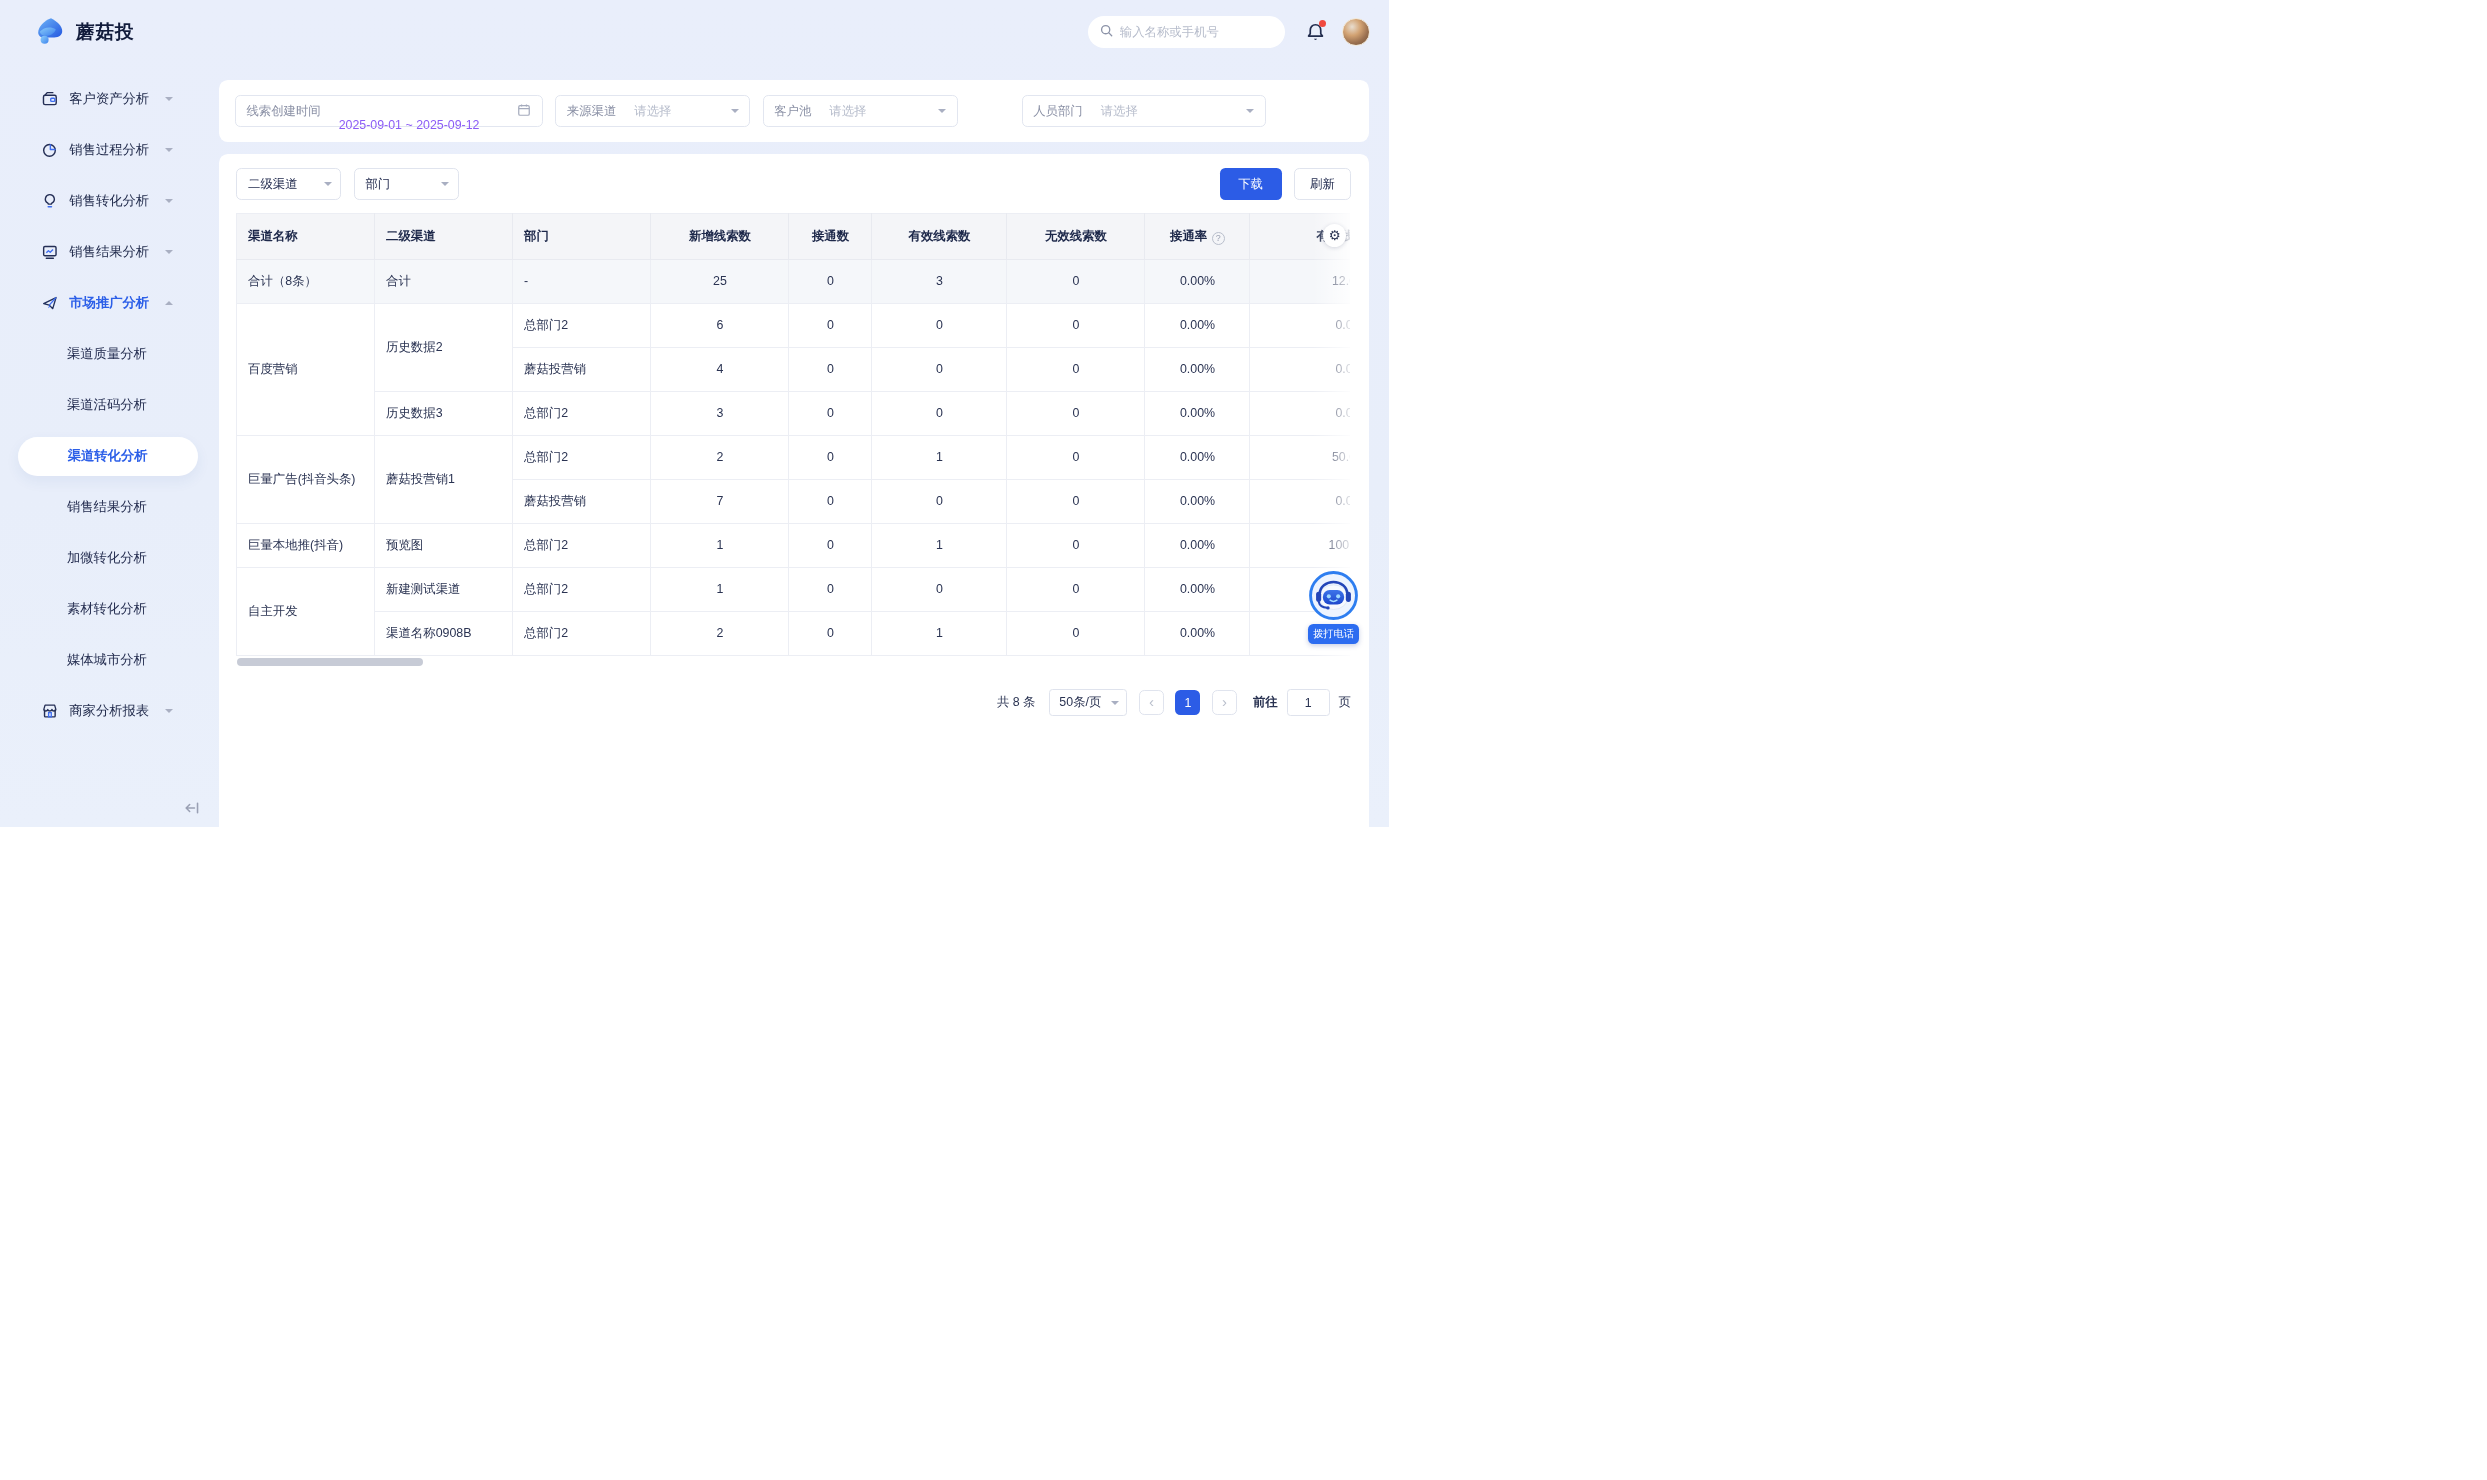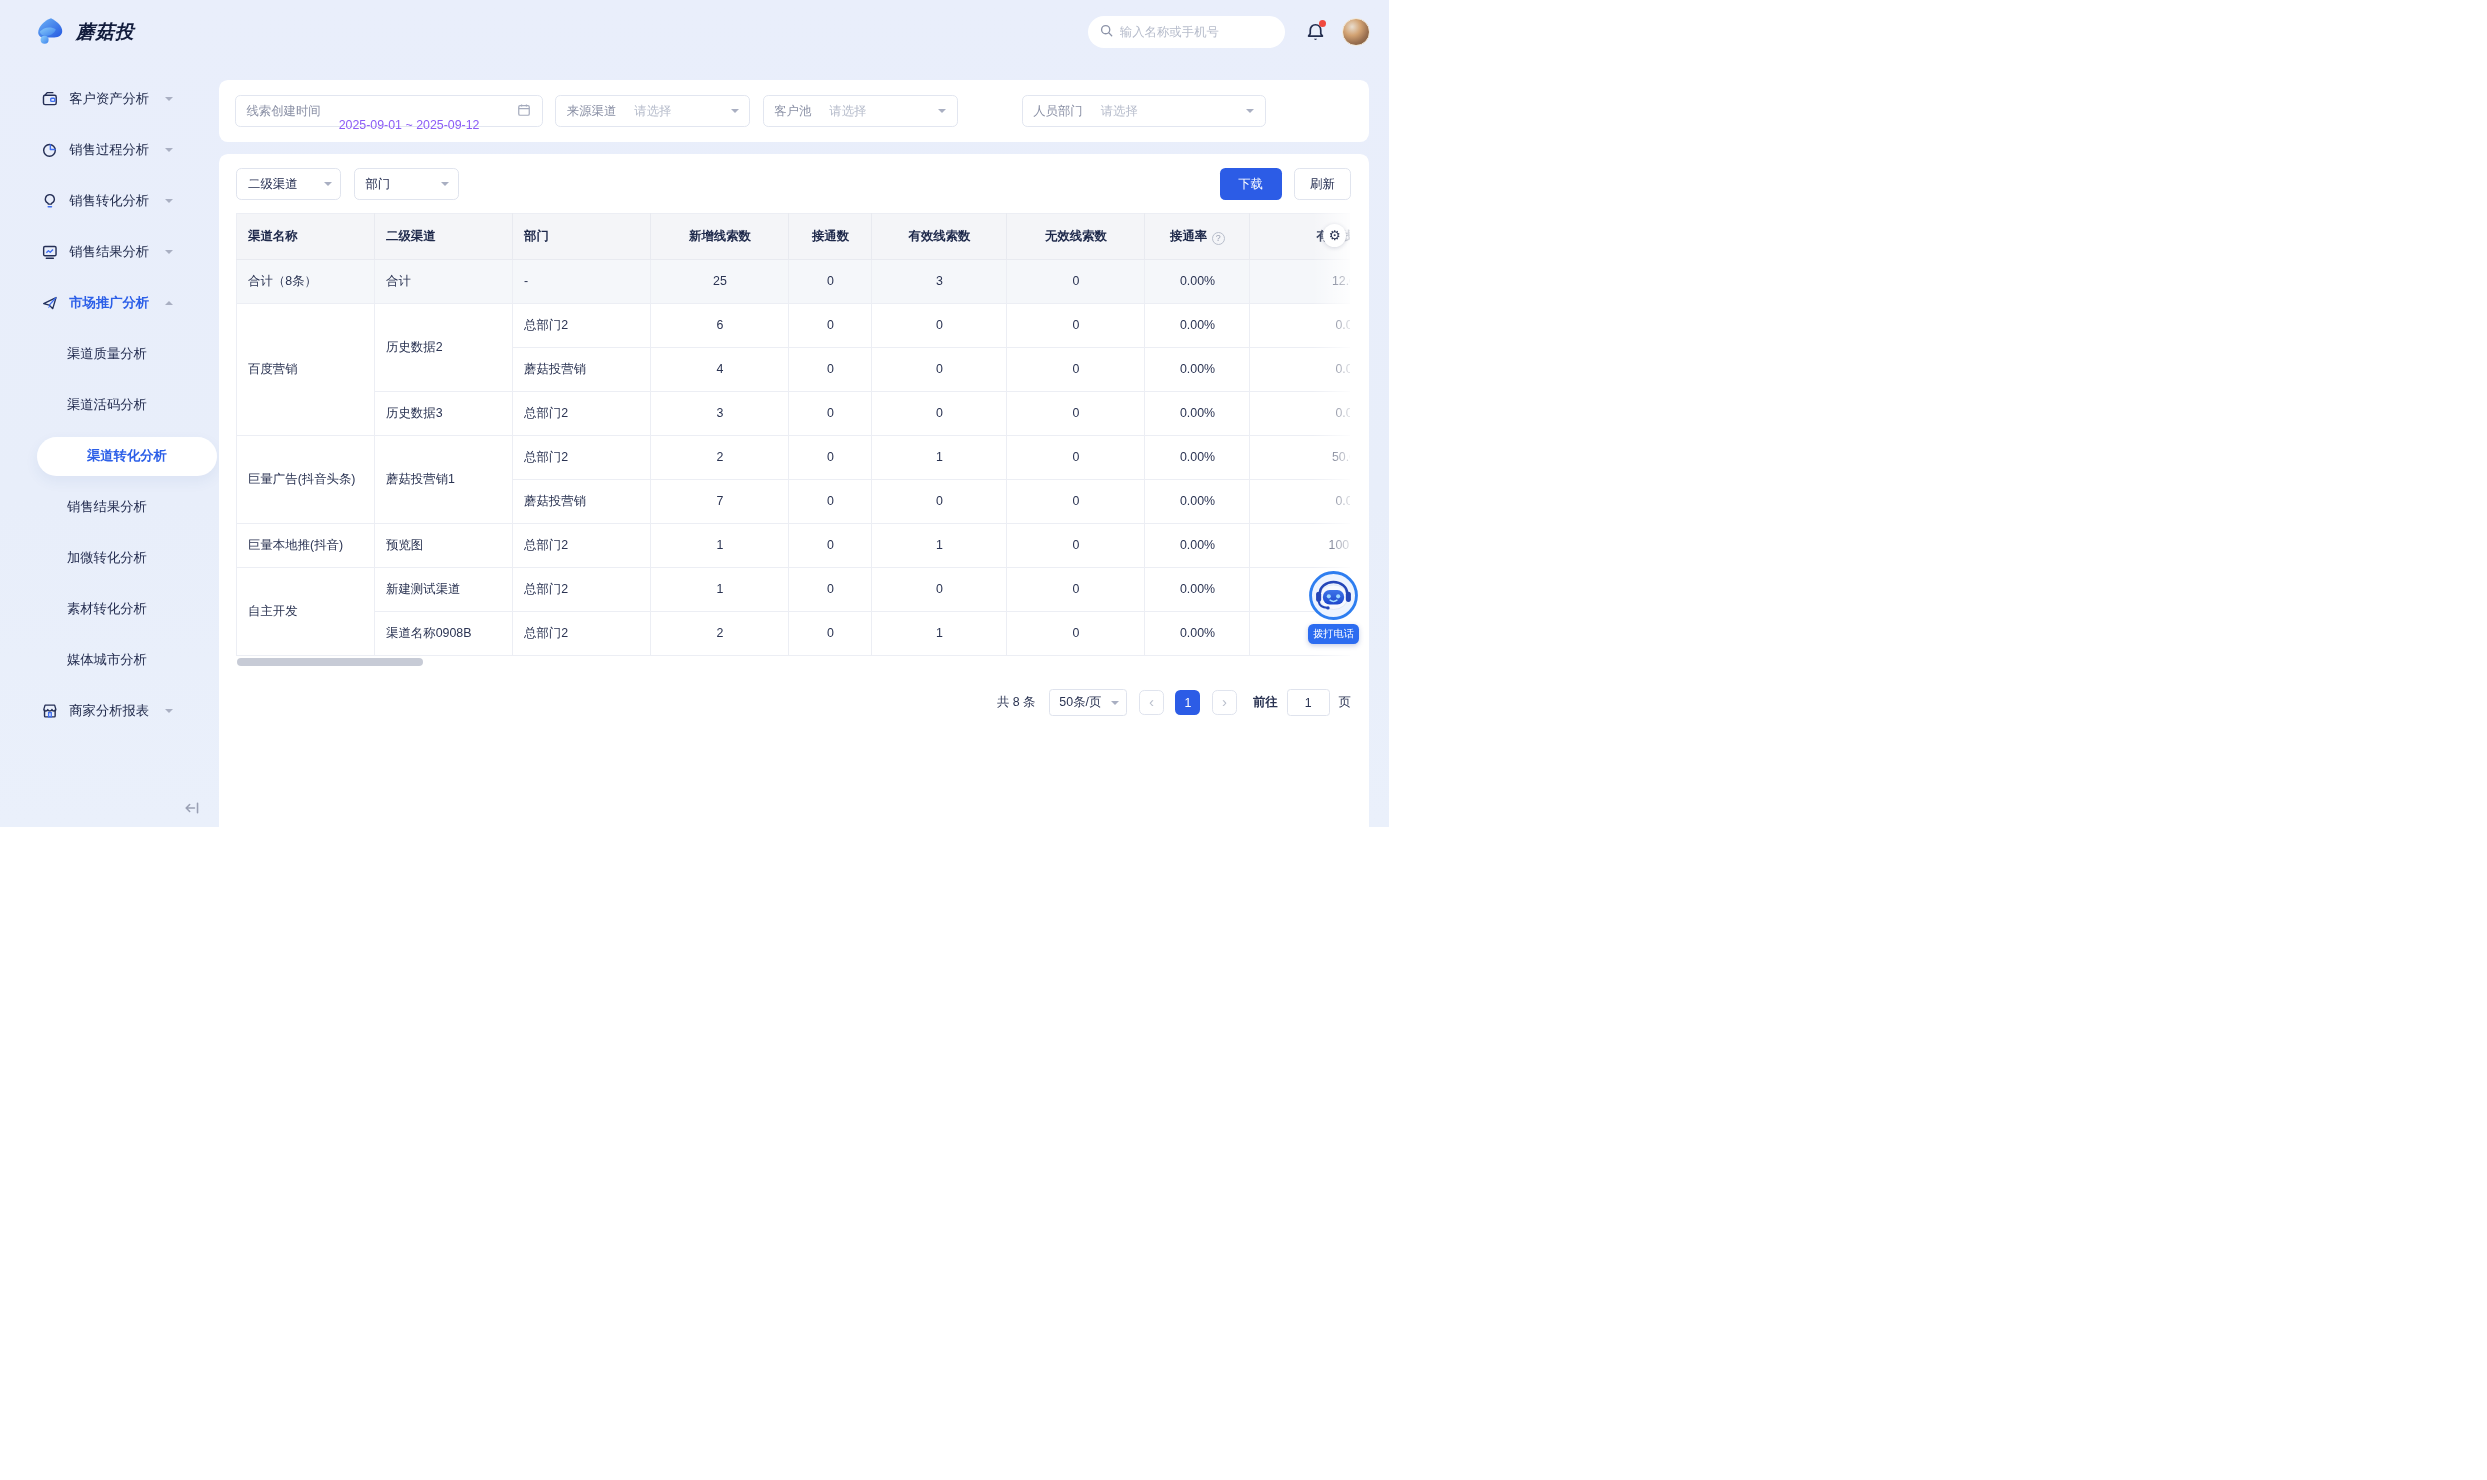--- a/index.html
+++ b/index.html
@@ -3,21 +3,21 @@
 <meta charset="utf-8">
 <style>
   * { margin:0; padding:0; box-sizing:border-box; }
   html,body { width:1389px; height:827px; }
   body { font-family:"Liberation Sans","DejaVu Sans",sans-serif; color:#1e2848; }
   .page { position:relative; width:1389px; height:827px; overflow:hidden;
           background:linear-gradient(180deg,#e9eefb 0%,#e8eefa 60%,#eaf0fb 100%); }
 
   
   .header { display:flex; align-items:center; height:64px; padding:0 19.5px 0 35px; }
-  .logo { display:flex; align-items:center; cursor:pointer;font-style:italic; }
+  .logo { display:flex; align-items:center; cursor:pointer; }
   .logo-text { font-size:18.6px; font-weight:700; color:#121c3c; margin-left:8.9px; letter-spacing:0.9px; }
   .nav { display:flex; margin-left:66px; }
   .nav-item { position:relative; margin-right:42px; font-size:13.3px; font-weight:500;
               color:#1c2746; cursor:pointer; padding:5.3px 0; }
   .nav-item.active { color:#2c5fe8; font-weight:700; }
   .nav-underline { position:absolute; left:50%; transform:translateX(-50%); bottom:-8.9px;
                    width:25px; height:3.5px; border-radius:1.8px; background:#2c5fe8; }
   .search-box { margin-left:auto; width:197px; height:32px; background:#fff; border-radius:16px;
                 display:flex; align-items:center; padding:0 11.5px; }
   .search-input { border:none; outline:none; background:transparent; margin-left:7px; width:151px;
@@ -35,21 +35,21 @@
   .sidebar { position:relative; width:217px; flex:none; padding-top:9.7px; }
   .side-group { display:flex; align-items:center; height:51px; padding-left:41px; cursor:pointer; }
   .side-group .gicon { width:17.7px; height:17.7px; margin-right:10.6px; flex:none; }
   .side-group .glabel { font-size:13.3px; font-weight:500; color:#202a4b; }
   .side-group.active .glabel { color:#2c5fe8; font-weight:700; }
   .caret { width:0; height:0; border-left:4px solid transparent; border-right:4px solid transparent;
            border-top:4.9px solid #a9afc2; margin-left:16px; }
   .caret.up { transform:rotate(180deg); }
   .side-sub { display:flex; align-items:center; height:51px; padding-left:67px; cursor:pointer; }
   .side-sub .slabel { font-size:13.3px; color:#232c4f; }
-  .side-sub.active { padding-left:17.7px;justify-content:flex-end; }
+  .side-sub.active { padding-left:17.7px; }
   .side-sub.active .slabel { display:flex; align-items:center; width:180px; height:39px;
      background:#fff; border-radius:19.5px; padding-left:50px; color:#2c5fe8; font-weight:700;
      box-shadow:0 5.3px 14px rgba(45,80,160,0.07); }
   .collapse-btn { position:absolute; left:180px; bottom:10.6px; width:23px; height:19.5px; cursor:pointer;
                   display:flex; align-items:center; justify-content:center; }
 
   
   .main { flex:1; padding:16px 20.4px 0 1.8px; }
   .card { background:#fff; border-radius:8.9px; }
   .filter-card { height:62px; display:flex; align-items:center; padding:0 16px; }

